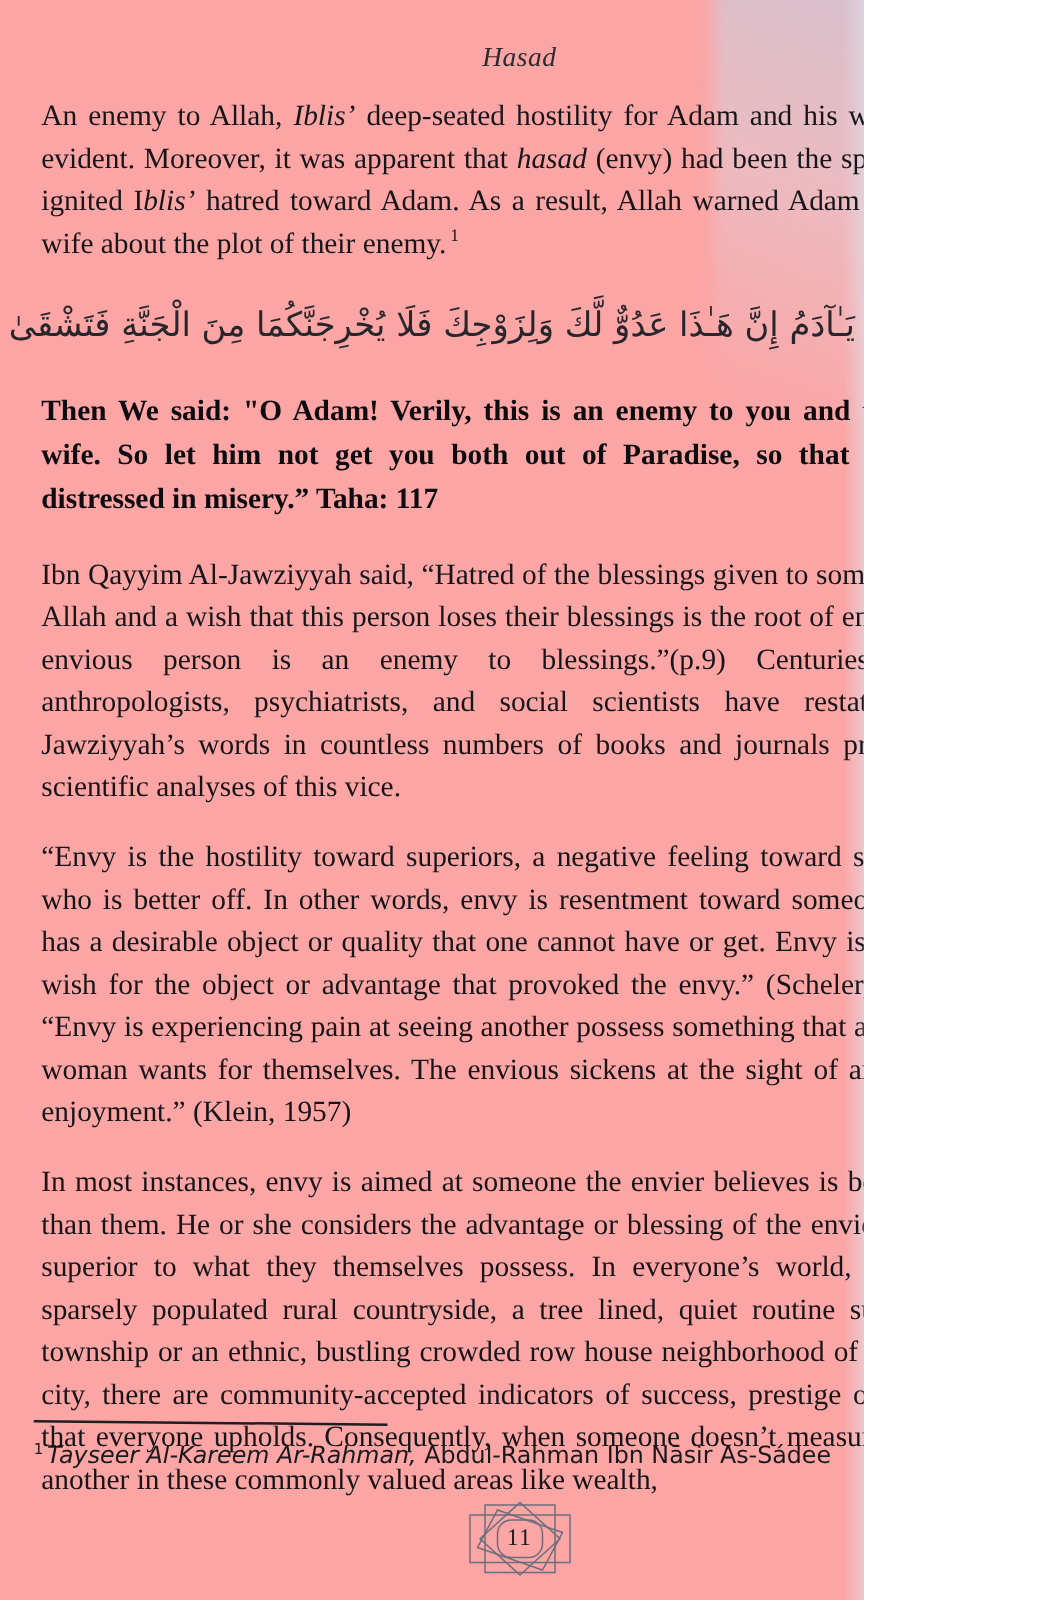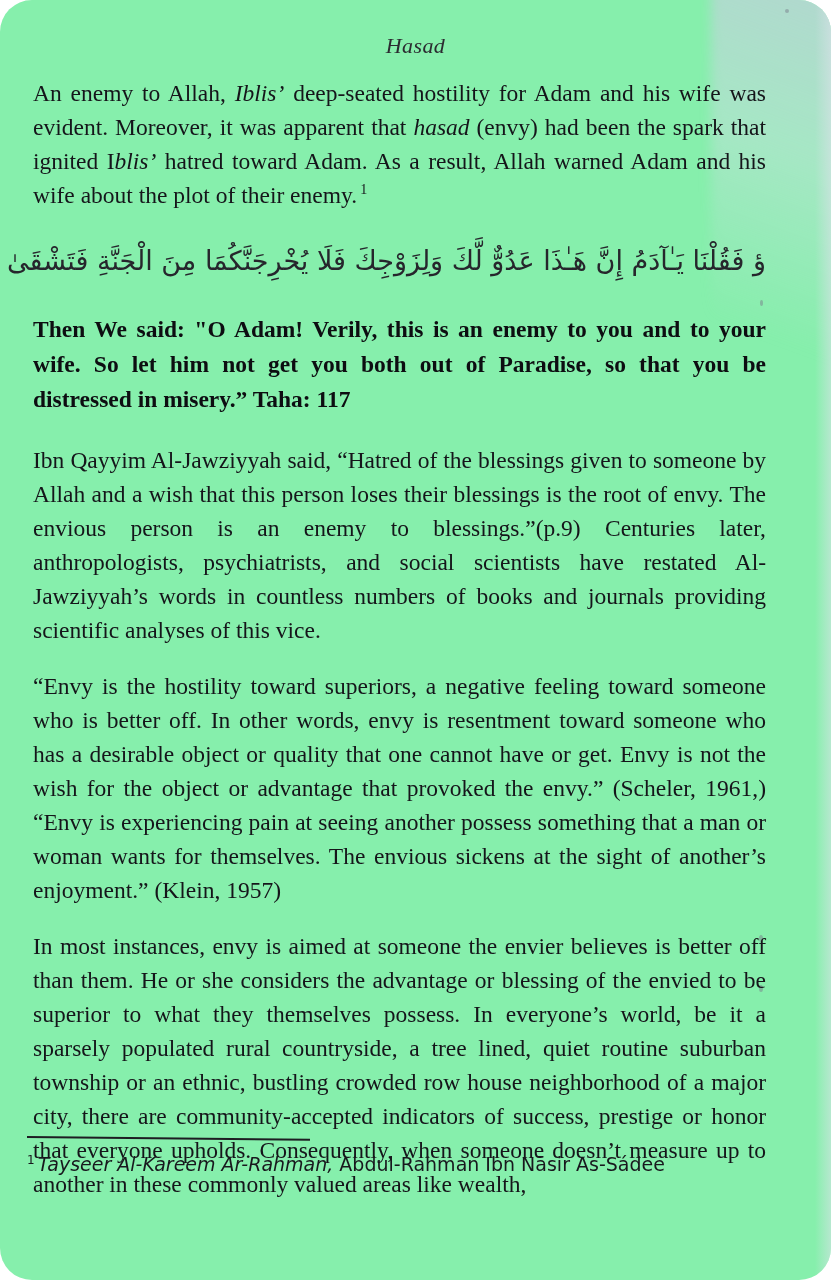--- a/index.html
+++ b/index.html
@@ -3,27 +3,26 @@
 <meta charset="utf-8">
 <title>Hasad — scanned page</title>
 <style>
   html, body {
     margin: 0;
     padding: 0;
     background: #ffffff;
   }
   #page {
     position: relative;
-    width: 831px;
+    width: 691px;
     height: 1280px;
     overflow: hidden;
-    background: #86efac;
+    background: #fca5a5;
     font-family: "Liberation Serif", "DejaVu Serif", serif;
     color: #141414;
-    border-radius: 32px;
   }
 
   
   .scan-shadow-right {
     position: absolute;
     top: -40px;
     right: -30px;
     width: 150px;
     height: 520px;
     background: linear-gradient(200deg, rgba(196,203,222,0.75) 0%, rgba(214,220,234,0.40) 38%, rgba(255,255,255,0) 72%);
@@ -201,14 +200,26 @@
 
     <p class="body">In most instances, envy is aimed at someone the envier believes is better off than them. He or she considers the advantage or blessing of the envied to be superior to what they themselves possess. In everyone’s world, be it a sparsely populated rural countryside, a tree lined, quiet routine suburban township or an ethnic, bustling crowded row house neighborhood of a major city, there are  community-accepted  indicators of success, prestige or honor that everyone upholds. Consequently, when someone doesn’t measure up to another in these commonly valued areas like wealth,</p>
 
   </div>
 
   <div class="footnote-zone">
     <div class="footnote-rule"></div>
     <div class="footnote-text"><sup class="footnote-num">1</sup><span class="footnote-title">Tayseer Al-Kareem Ar-Rahman,</span><span> Abdul-Rahman Ibn Nāsir As-Sádee</span></div>
   </div>
 
+  <div class="folio">
+    <div class="folio-mark">
+      <svg width="96" height="66" viewBox="0 0 96 66" fill="none" stroke="#6a6f7e" stroke-width="1.2">
+        <rect x="8" y="14" width="80" height="38"></rect>
+        <rect x="20" y="6" width="56" height="54"></rect>
+        <path d="M48 4 L80 33 L48 62 L16 33 Z"></path>
+        <path d="M30 10 L82 28 L66 58 L14 40 Z"></path>
+        <rect x="30" y="18" width="36" height="30" rx="11" ry="11"></rect>
+      </svg>
+      <div class="folio-num">11</div>
+    </div>
+  </div>
 
 </div>
 
 </body></html>

